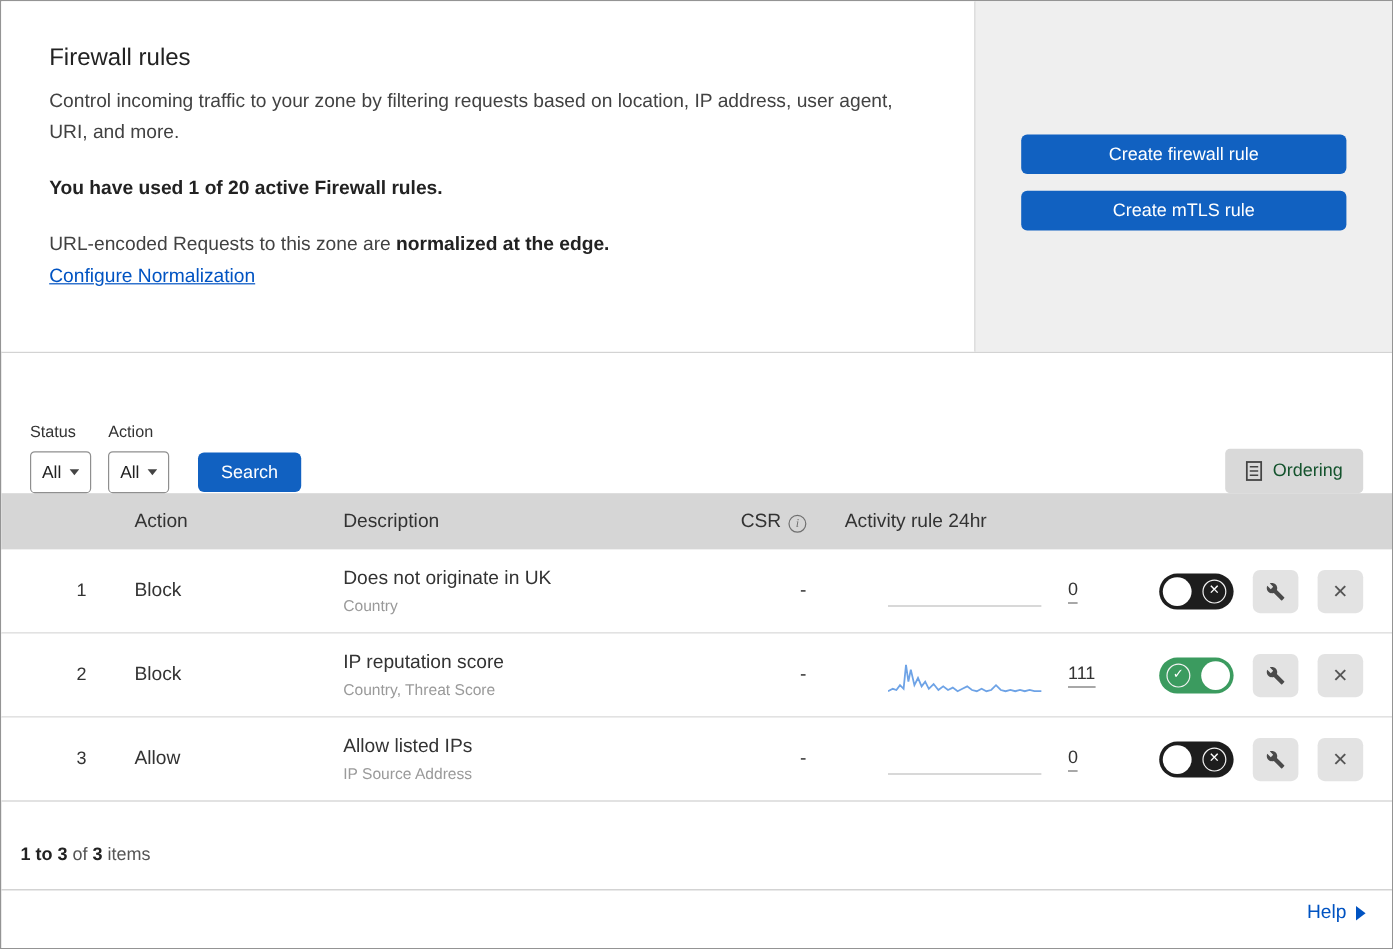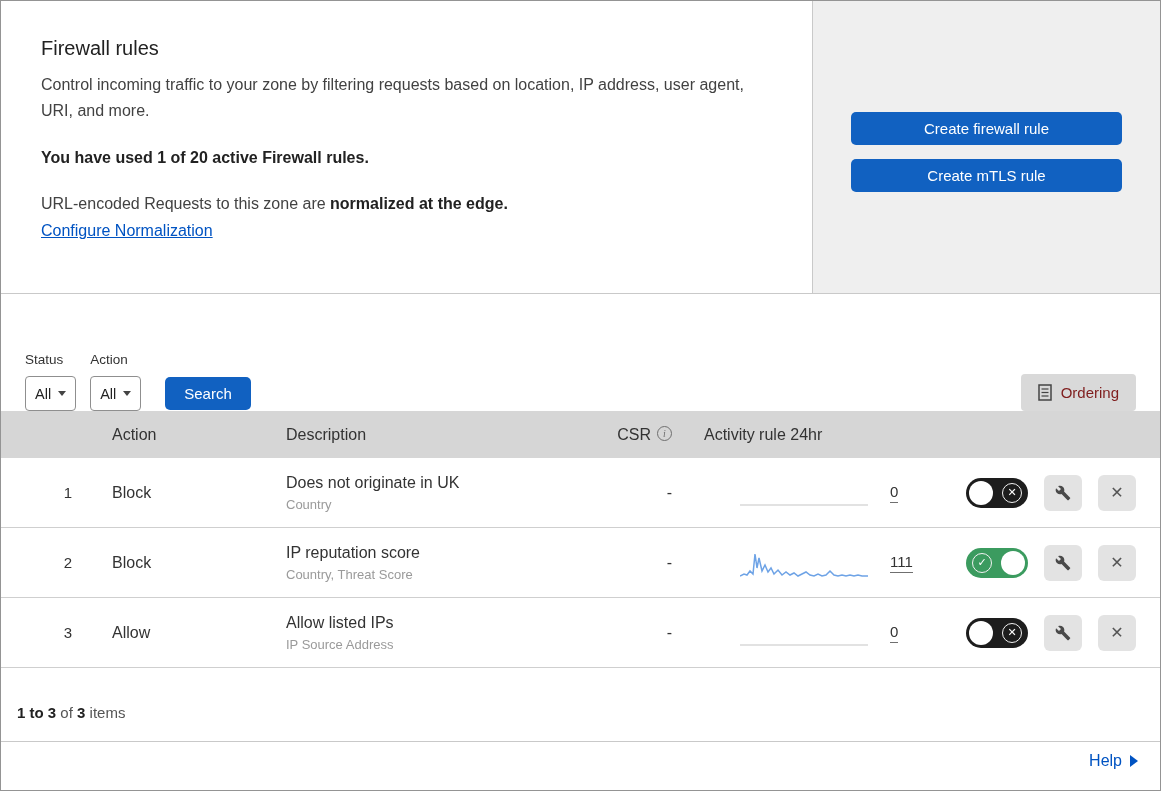--- a/index.html
+++ b/index.html
@@ -68,41 +68,41 @@
     border-top:5px solid #444; display:inline-block;
   }
   .btn-search {
     height:33px; padding:0 19px; margin-left:10px; margin-bottom:1px;
     background:#1161c1; color:#fff; border:none; border-radius:5px;
     font-size:15px; cursor:pointer; font-family:"Liberation Sans", sans-serif;
   }
   .btn-ordering {
     margin-left:auto; margin-right:0;
     height:37px; padding:0 17px;
-    background:#d9d9d9; color:#7f1d1d; border:none; border-radius:4px;
+    background:#d9d9d9; color:#14532d; border:none; border-radius:4px;
     font-size:15px; cursor:pointer; display:flex; align-items:center; gap:9px;
     font-family:"Liberation Sans", sans-serif;
   }
 
   
   .tbl-header, .tbl-row {
     display:grid;
     grid-template-columns:95px 174px 290px 116px 240px 1fr;
     align-items:center;
   }
   .tbl-header {
     height:47px; background:#d6d6d6; font-size:16px; color:#333;
   }
   .tbl-row { height:70px; border-bottom:1px solid #cfcfcf; background:#fff; }
   .cell-priority { text-align:right; padding-right:24px; font-size:15px; color:#333; }
   .cell-action  { padding-left:16px; font-size:16px; color:#333; }
   .cell-desc    { padding-left:16px; }
   .desc-main { font-size:16px; color:#333; }
   .desc-sub  { font-size:13px; color:#9a9a9a; margin-top:5px; }
-  .cell-csr { display:flex; justify-content:flex-end; align-items:flex-start; gap:6px; padding-right:4px; font-size:16px; color:#333; }
+  .cell-csr { display:flex; justify-content:flex-end; align-items:flex-end; gap:6px; padding-right:4px; font-size:16px; color:#333; }
   .info-circle {
     width:15px; height:15px; border:1px solid #6f6f6f; border-radius:50%;
     display:inline-flex; align-items:center; justify-content:center;
     font-size:10px; color:#6f6f6f; font-style:italic; font-family:"Liberation Serif", serif;
     cursor:pointer;
   }
   .cell-activity-h { padding-left:28px; font-size:16px; color:#333; }
   .cell-activity { padding-left:64px; display:flex; align-items:center; }
   .spark { width:128px; height:36px; }
   .activity-num {

